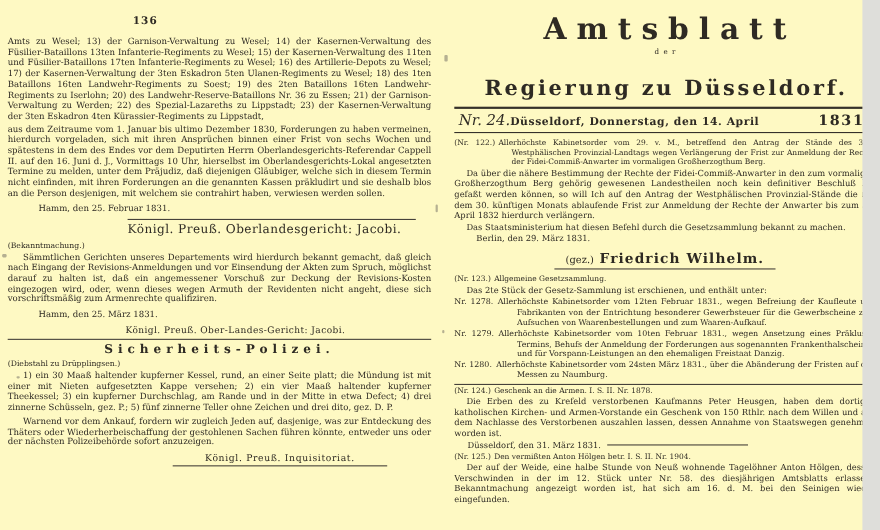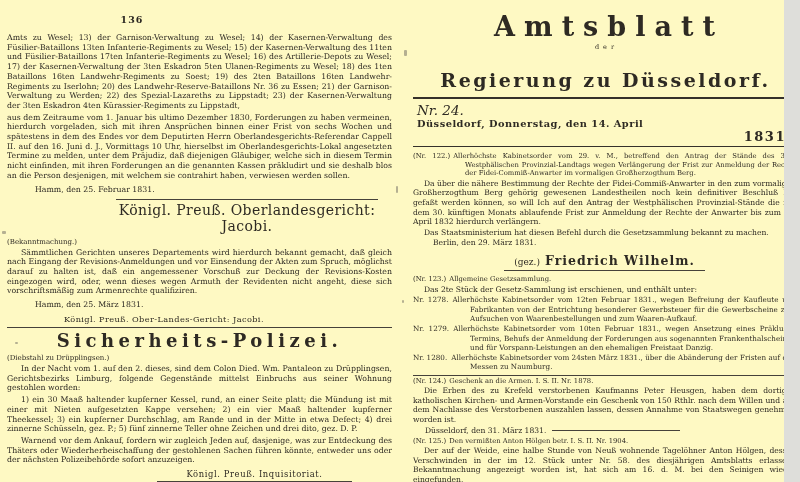--- a/index.html
+++ b/index.html
@@ -16,37 +16,37 @@
   
   .bt  { font-size:7.8px; line-height:9.7px; text-align:justify; margin:0 0 2px 0; }
   .ind { text-indent:14px; }
   .dateline-left { text-indent:24px; font-size:7.8px; line-height:10px; margin:4px; }
   .label-small { font-size:7px; line-height:9px; margin:3px 0 1px 0; }
 
   
   .pagenum { width:250px; text-align:center; font-size:9.5px; font-weight:bold;
              letter-spacing:1px; margin:0 0 8px 0; }
   .sig-block1 { width:262px; margin:2px 14px 4px auto; border-top:1px solid #46423a;
-                text-align:center; font-size:14px; letter-spacing:0.4px; padding-top:2px; }
-  .sig-block2 { width:300px; margin:1px 28px 2px auto; text-align:left;
+                font-size:11px; letter-spacing:0.4px; padding-top:2px; }
+  .sig-block2 { width:300px; margin:1px 28px 2px auto; text-align:center;
                 font-size:8.2px; letter-spacing:0.4px; }
   .rule-full { border-top:1px solid #45413a; margin:3px 0 1px 0; height:0; }
-  .sec-head-left { text-align:center; font-size:18px; font-weight:bold;
+  .sec-head-left { text-align:center; font-size:11px; font-weight:bold;
                    letter-spacing:4.5px; margin:2px 0 1px 0; }
   .sig-center { width:195px; margin:4px 0 0 150px; text-align:center; font-size:8.4px;
                 letter-spacing:0.6px; border-bottom:1px solid #46423a; padding-bottom:2px; }
 
   
   .masthead { text-align:center; }
   .mh1 { font-size:27px; font-weight:bold; letter-spacing:9px; padding-left:9px; line-height:30px; }
   .mh2 { font-size:6.5px; letter-spacing:4px; padding-left:4px; line-height:8px; margin-top:1px; }
   .mh3 { font-size:19px; font-weight:bold; letter-spacing:2.5px; padding-left:2px;
          line-height:22px; margin-top:18px; }
   .dateline-bar { margin-top:6px; border-top:2.5px solid #35312a; border-bottom:1.5px solid #35312a;
-                  padding:3px 4px 2px 4px; display:flex; align-items:baseline;flex-direction:column; }
+                  padding:3px 4px 2px 4px; display:flex; align-items:baseline; }
   .dl-issue { font-style:italic; font-size:13.5px; }
   .dl-mid   { font-size:9.8px; font-weight:bold; letter-spacing:0.5px; }
   .dl-year  { font-size:13px;  font-weight:bold; margin-left:auto; letter-spacing:1.5px; }
 
   
   .art-head { font-size:6.8px; line-height:8.6px; padding-left:52px; text-indent:-52px;
               text-align:justify; margin:5px 0 1px 0; }
   .art-head .lbl { padding-right:3px; }
   .rt-body { font-size:7.6px; line-height:9.6px; text-align:justify; margin:0 0 1px 0; }
   .rt-ind  { text-indent:11px; }
@@ -83,21 +83,20 @@
     <div class="sig-block1">Königl. Preuß. Oberlandesgericht: Jacobi.</div>
 
     <div class="label-small">(Bekanntmachung.)</div>
     <p class="bt ind">Sämmtlichen Gerichten unseres Departements wird hierdurch bekannt gemacht, daß gleich nach Eingang der Revisions-Anmeldungen und vor Einsendung der Akten zum Spruch, möglichst darauf zu halten ist, daß ein angemessener Vorschuß zur Deckung der Revisions-Kosten eingezogen wird, oder, wenn dieses wegen Armuth der Revidenten nicht angeht, diese sich vorschriftsmäßig zum Armenrechte qualifiziren.</p>
     <p class="dateline-left">Hamm, den 25. März 1831.</p>
     <div class="sig-block2">Königl. Preuß. Ober-Landes-Gericht: Jacobi.</div>
 
     <div class="rule-full"></div>
     <div class="sec-head-left">Sicherheits-Polizei.</div>
     <div class="label-small">(Diebstahl zu Drüpplingsen.)</div>
-    <p class="bt ind">In der Nacht vom 1. auf den 2. dieses, sind dem Colon Died. Wm. Pantaleon zu Drüpplingsen, Gerichtsbezirks Limburg, folgende Gegenstände mittelst Einbruchs aus seiner Wohnung gestohlen worden:</p>
     <p class="bt ind">1) ein 30 Maaß haltender kupferner Kessel, rund, an einer Seite platt; die Mündung ist mit einer mit Nieten aufgesetzten Kappe versehen; 2) ein vier Maaß haltender kupferner Theekessel; 3) ein kupferner Durchschlag, am Rande und in der Mitte in etwa Defect; 4) drei zinnerne Schüsseln, gez. P.; 5) fünf zinnerne Teller ohne Zeichen und drei dito, gez. D. P.</p>
     <p class="bt ind">Warnend vor dem Ankauf, fordern wir zugleich Jeden auf, dasjenige, was zur Entdeckung des Thäters oder Wiederherbeischaffung der gestohlenen Sachen führen könnte, entweder uns oder der nächsten Polizeibehörde sofort anzuzeigen.</p>
     <div class="sig-center">Königl. Preuß. Inquisitoriat.</div>
   </div>
 
   <div class="col-right">
     <div class="masthead">
       <div class="mh1">Amtsblatt</div>
       <div class="mh2">der</div>
       <div class="mh3">Regierung zu Düsseldorf.</div>

